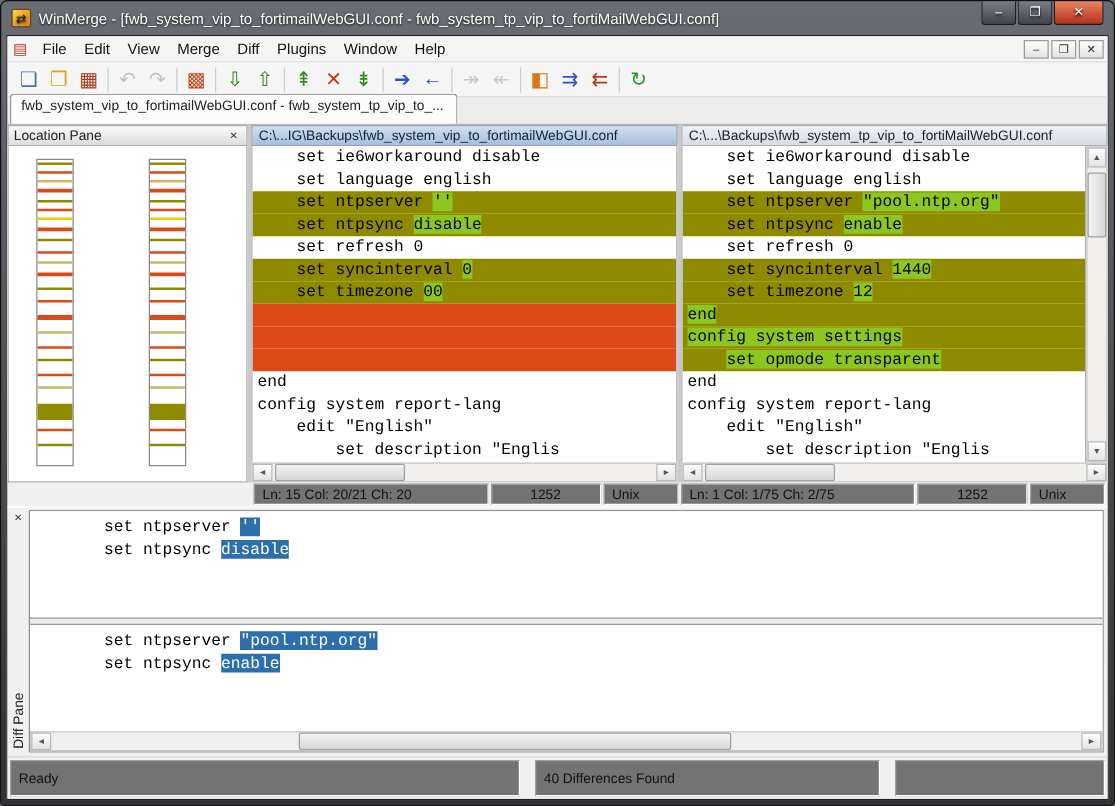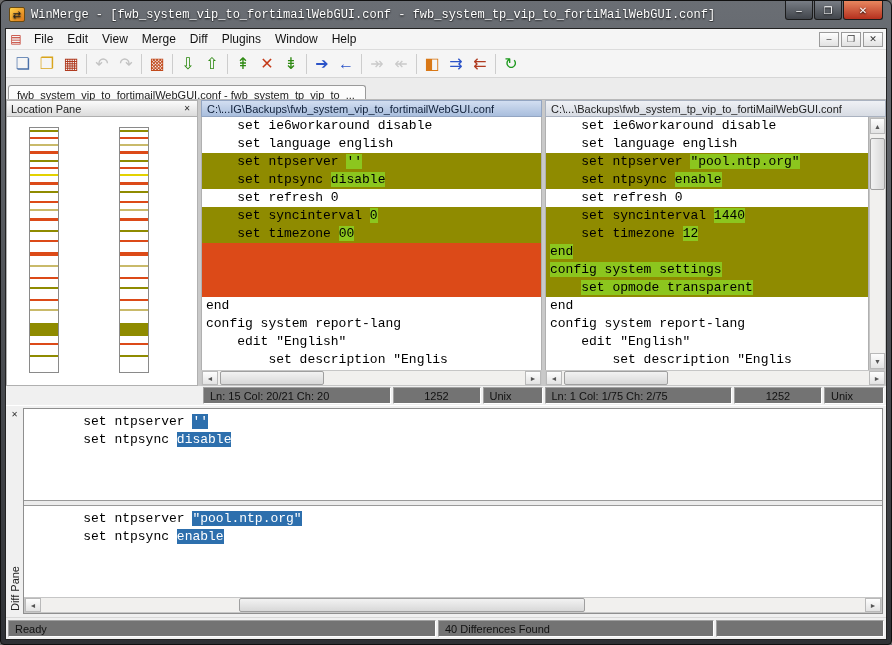--- a/index.html
+++ b/index.html
@@ -8,21 +8,21 @@
   *{box-sizing:border-box;}
   body{margin:0;background:#6b6b6b;font-family:"Liberation Sans",sans-serif;}
   .win{width:892px;height:645px;background:linear-gradient(#6a6e74,#2f3135);
        border:1px solid #101010;border-radius:6px 6px 4px 4px;padding:0 4px 4px;
        display:flex;flex-direction:column;}
   
   .titlebar{height:27px;display:flex;align-items:center;gap:6px;padding:0 4px;color:#fff;
             font-size:12px;text-shadow:0 1px 2px #000;}
   .win-logo{width:16px;height:15px;border-radius:2px;background:linear-gradient(135deg,#ffd24a,#e07818);
             color:#222;font-size:10px;display:flex;align-items:center;justify-content:center;border:1px solid #6a4a10;}
-  .title-text{flex:1;white-space:nowrap;overflow:hidden;font-family:Liberation Mono, monospace;}
+  .title-text{flex:1;white-space:nowrap;overflow:hidden;}
   .win-btns{display:flex;align-self:flex-start;}
   .win-btn{width:28px;height:19px;border:1px solid #1c1c1c;border-top:none;border-radius:0 0 3px 3px;
            background:linear-gradient(#787d85,#41454b);color:#fff;font-size:10px;
            display:flex;align-items:center;justify-content:center;margin-left:1px;}
   .win-btn.close{background:linear-gradient(#e8875f,#b5301e);width:40px;}
   
   .client{flex:1;min-height:0;background:#f0f0f0;border:1px solid #222;display:flex;flex-direction:column;}
   
   .menubar{height:21px;background:#f5f5f5;border-bottom:1px solid #dcdcdc;display:flex;align-items:center;
            font-size:12px;padding:0 3px;color:#111;}
@@ -31,21 +31,21 @@
   .mdi-btns{margin-left:auto;display:flex;gap:2px;}
   .mdi-btn{width:20px;height:15px;border:1px solid #9a9a9a;background:linear-gradient(#fefefe,#e2e2e2);
            font-size:9px;color:#333;display:flex;align-items:center;justify-content:center;}
   
   .toolbar{height:28px;background:#f5f5f5;border-bottom:1px solid #d6d6d6;display:flex;align-items:center;padding:0 5px;}
   .tb-btn{width:24px;height:24px;display:flex;align-items:center;justify-content:center;font-size:16px;}
   .tb-btn.disabled{opacity:.55;}
   .tb-sep{width:1px;height:20px;background:#cdcdcd;margin:0 3px;}
   
   .tabbar{height:22px;background:#ececec;border-bottom:1px solid #b9b9b9;display:flex;align-items:flex-end;padding:0 2px;}
-  .tab{height:14px;background:#fcfcfc;border:1px solid #9a9a9a;border-bottom:none;border-radius:3px 3px 0 0;
+  .tab{height:24px;background:#fcfcfc;border:1px solid #9a9a9a;border-bottom:none;border-radius:3px 3px 0 0;
        font-size:11px;padding:3px 10px 0 8px;white-space:nowrap;color:#222;}
   
   .main-row{height:286px;display:flex;gap:3px;background:#c9c9c9;}
   
   .loc-pane{width:192px;display:flex;flex-direction:column;background:#f0f0f0;}
   .loc-header{height:17px;display:flex;align-items:center;background:linear-gradient(#fbfbfb,#dcdcdc);
               border:1px solid #b0b0b0;font-size:11px;padding:0 4px;color:#222;}
   .loc-title{flex:1;}
   .x-box{width:12px;height:12px;font-size:8px;display:flex;align-items:center;justify-content:center;color:#333;}
   .loc-body{flex:1;background:#fff;border:1px solid #b0b0b0;border-top:none;position:relative;}
@@ -83,21 +83,21 @@
         display:flex;align-items:center;padding:0 6px;white-space:nowrap;overflow:hidden;}
   .sseg.pos{flex:1.3;} .sseg.enc{width:88px;justify-content:center;} .sseg.eol{width:60px;}
   
   .diff-pane{flex:1;min-height:0;display:flex;background:#f0f0f0;border-top:1px solid #fff;}
   .diff-strip{width:17px;display:flex;flex-direction:column;align-items:center;padding-top:2px;}
   .diff-label{margin-top:auto;writing-mode:vertical-rl;transform:rotate(180deg);font-size:11px;color:#222;padding:6px 0;}
   .diff-main{flex:1;min-width:0;display:flex;flex-direction:column;border:1px solid #8f8f8f;background:#fff;margin:2px 3px 3px 0;}
   .diff-sec{flex:1;min-height:0;overflow:hidden;padding:4px 0 0 24px;background:#fff;}
   .diff-div{height:6px;background:#ececec;border-top:1px solid #9a9a9a;border-bottom:1px solid #9a9a9a;}
   
-  .statusbar{height:22px;display:flex;gap:2px;background:#f0f0f0;padding:2px;border-top:1px solid #d8d8d8;font-size:11px;color:#111;}
+  .statusbar{height:34px;display:flex;gap:12px;background:#f0f0f0;padding:2px;border-top:1px solid #d8d8d8;font-size:11px;color:#111;}
   .statusbar .msg{flex:1;}
   .statusbar .diffs{width:276px;}
   .statusbar .blank{width:168px;}
 </style>
 </head>
 <body>
 
 <div class="win">
   <div class="titlebar">
     <span class="win-logo">⇄</span>

